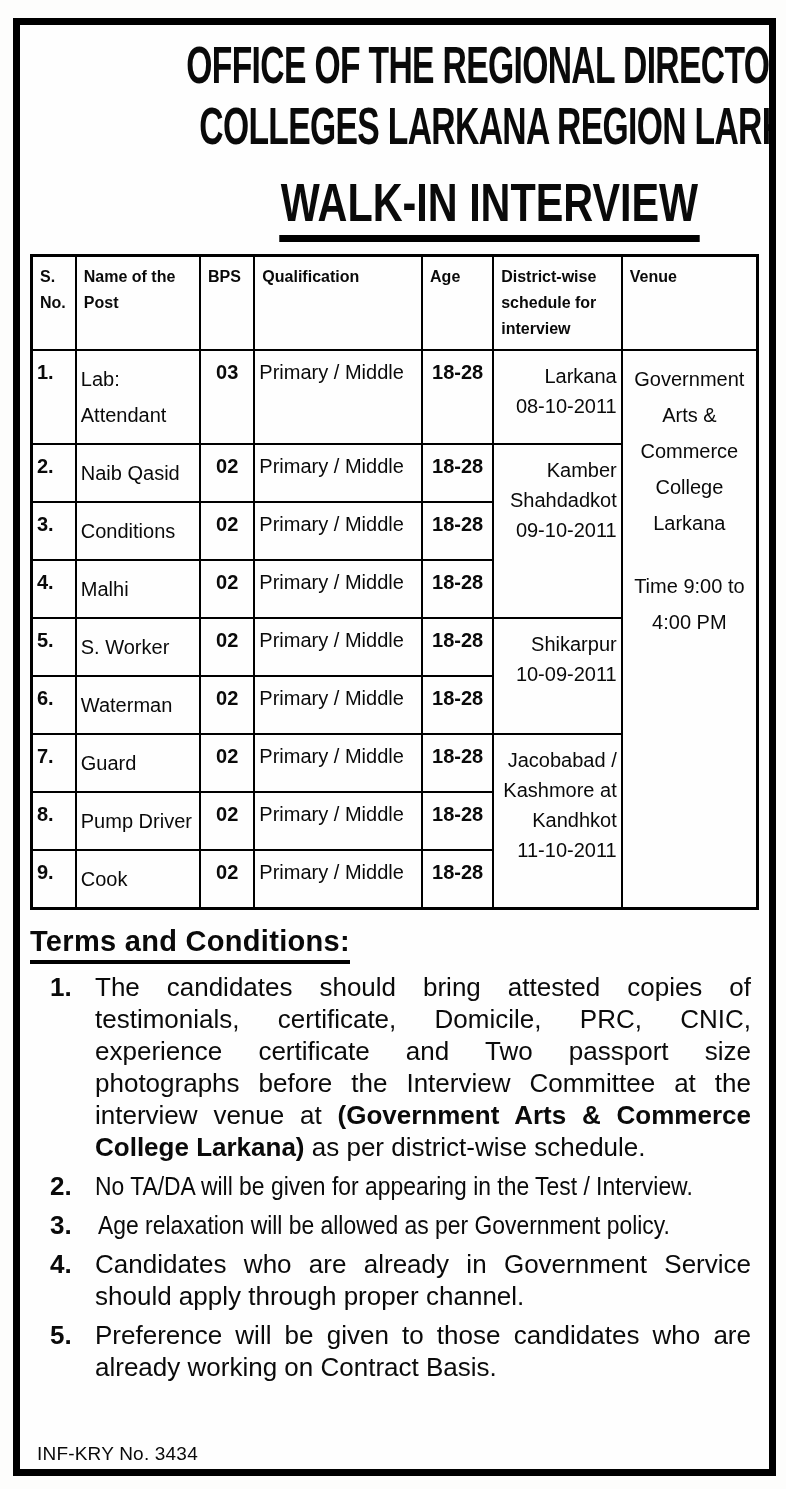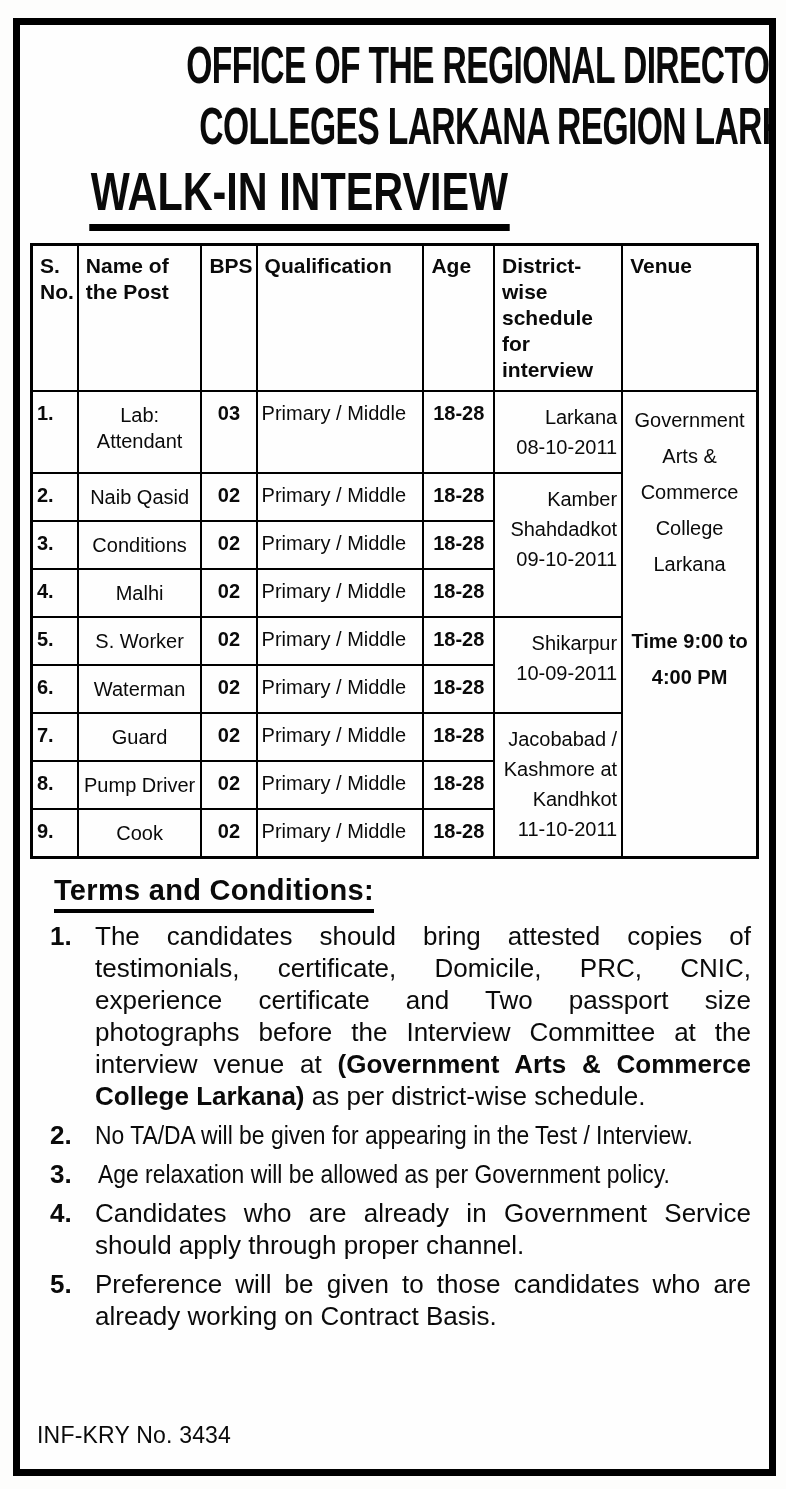--- a/index.html
+++ b/index.html
@@ -30,21 +30,21 @@
     display: inline-block;
     white-space: nowrap;
     font-weight: bold;
     transform-origin: 50% 50%;
   }
   .title .cond {
     font-size: 51px;
     letter-spacing: -1px;
     transform: scaleX(0.66);
   }
-  .subtitle { text-align: left; line-height: 58px; }
+  .subtitle { margin-top: 11px; text-align: right; line-height: 58px; }
   .subtitle .cond {
     font-size: 53px;
     letter-spacing: 0px;
     transform: scaleX(0.78);
     border-bottom: 7px solid #000;
     padding: 0 2px 3px 2px;
   }
   
   .intro {
     margin: 17px 8px 0 8px;
@@ -60,50 +60,50 @@
     border-collapse: collapse;
     border: 3px solid #000;
   }
   table.schedule th, table.schedule td {
     border: 2px solid #000;
     font-size: 20px;
     padding: 10px 4px;
     vertical-align: top;
   }
   table.schedule th {
-    font-size: 21px;
+    font-size: 16px;
     font-weight: bold;
     text-align: left;
     padding: 7px 3px 7px 7px;
     line-height: 26px;
   }
   th.c, td.c { text-align: center; }
   th.hdr-district, th.hdr-venue { text-align: center; padding-left: 3px; }
   td.sno { font-weight: bold; padding-left: 8px; }
-  td.name { padding-left: 10px; padding-right: 2px; line-height: 26px; text-align: center; }
+  td.name { padding-left: 10px; padding-right: 2px; line-height: 36px; }
   td.bps { font-weight: bold; text-align: center; }
   td.qual { padding-left: 10px; }
   td.age { font-weight: bold; text-align: center; }
   td.district {
     text-align: right;
     vertical-align: middle;
     line-height: 30px;
     padding: 4px 2px;
   }
   td.venue {
     text-align: center;
     vertical-align: top;
     line-height: 36px;
     padding-top: 20px;
   }
-  .venue-time { display: block; margin-top: 41px; font-weight: bold; }
+  .venue-time { display: block; margin-top: 27px; }
   .district-loc { display: block; }
   .district-date { display: block; }
   
-  .terms-heading-row { margin: 15px 8px 0 24px; }
+  .terms-heading-row { margin: 15px 8px 0 0; }
   .terms-heading {
     display: inline-block;
     font-size: 29px;
     font-weight: bold;
     letter-spacing: 0.3px;
     border-bottom: 4px solid #000;
     padding-bottom: 2px;
   }
   .term-item { display: flex; margin: 7px 8px 0 8px; }
   .term-num {
@@ -123,22 +123,22 @@
   .term-text.one-line { text-align: center; white-space: nowrap; }
   .squeeze {
     display: inline-block;
     transform: scaleX(0.88);
     transform-origin: left center;
     white-space: nowrap;
   }
   
   .ref {
     position: absolute;
-    left: 17px; bottom: 20px;
-    font-size: 23px;
+    left: 17px; bottom: 4px;
+    font-size: 19px;
     letter-spacing: 0.2px;
   }
 </style>
 </head>
 <body>
 
 <div class="page">
   <div class="frame">
 
     <div class="title">

